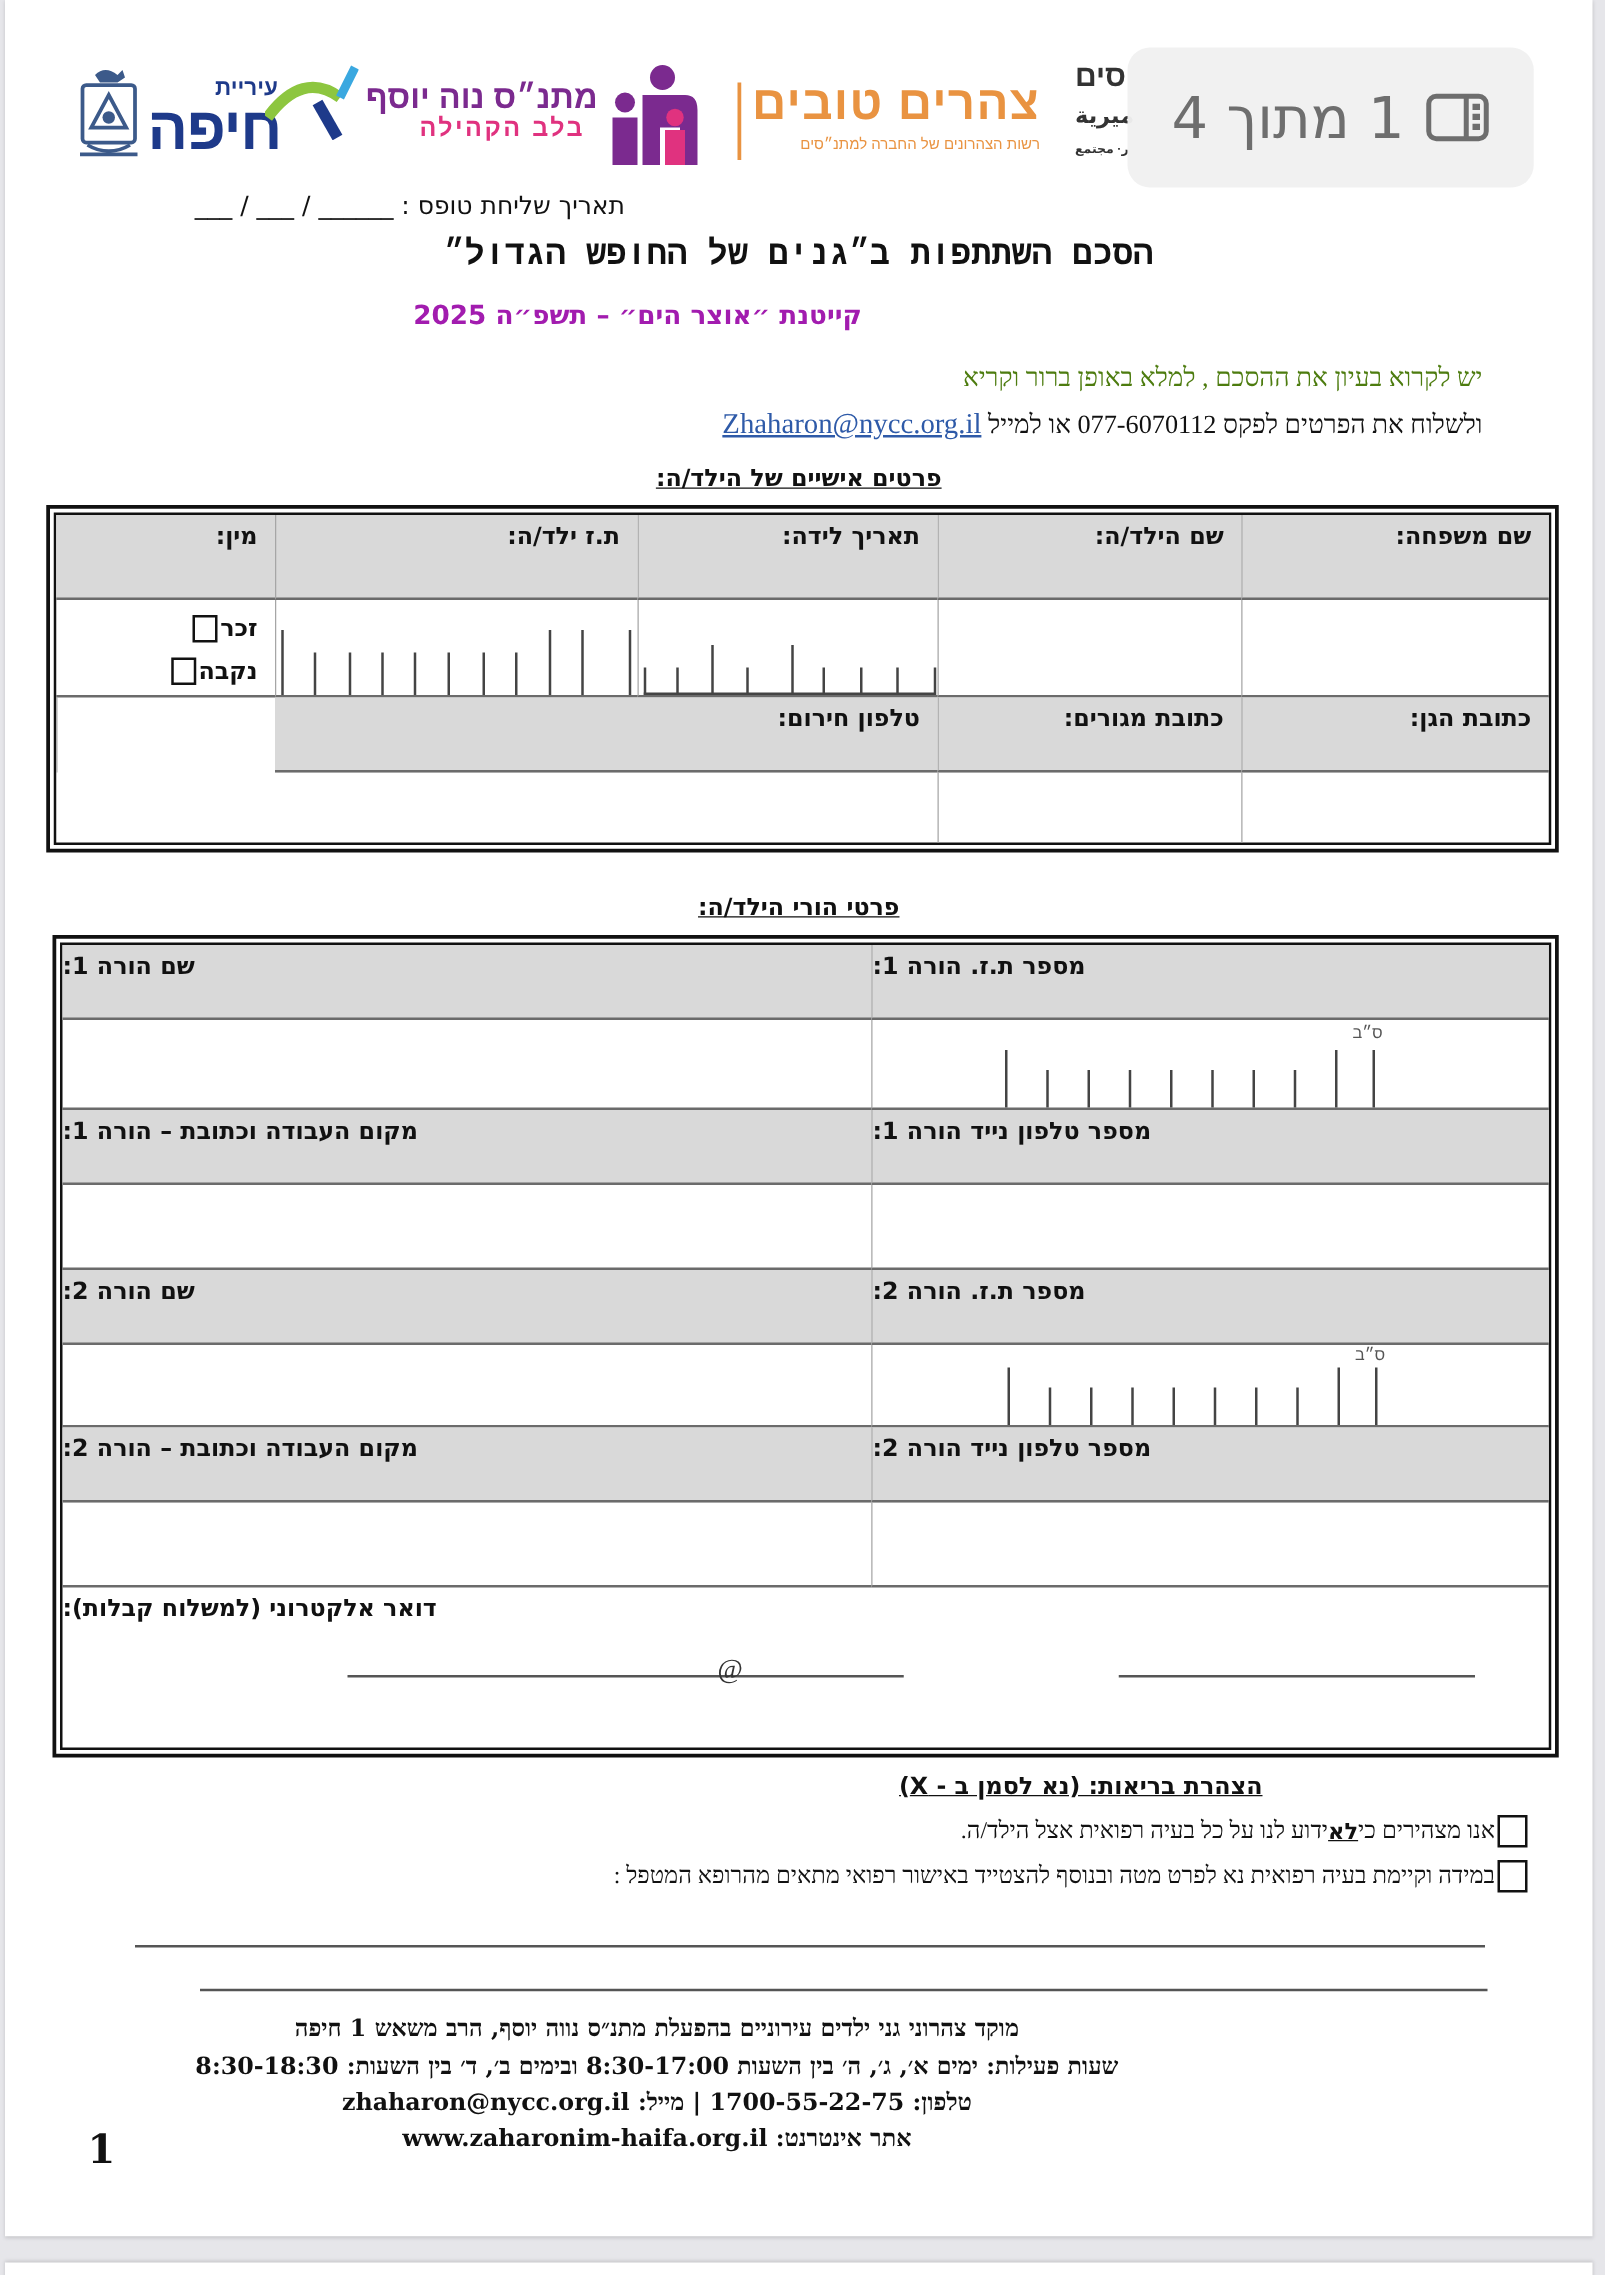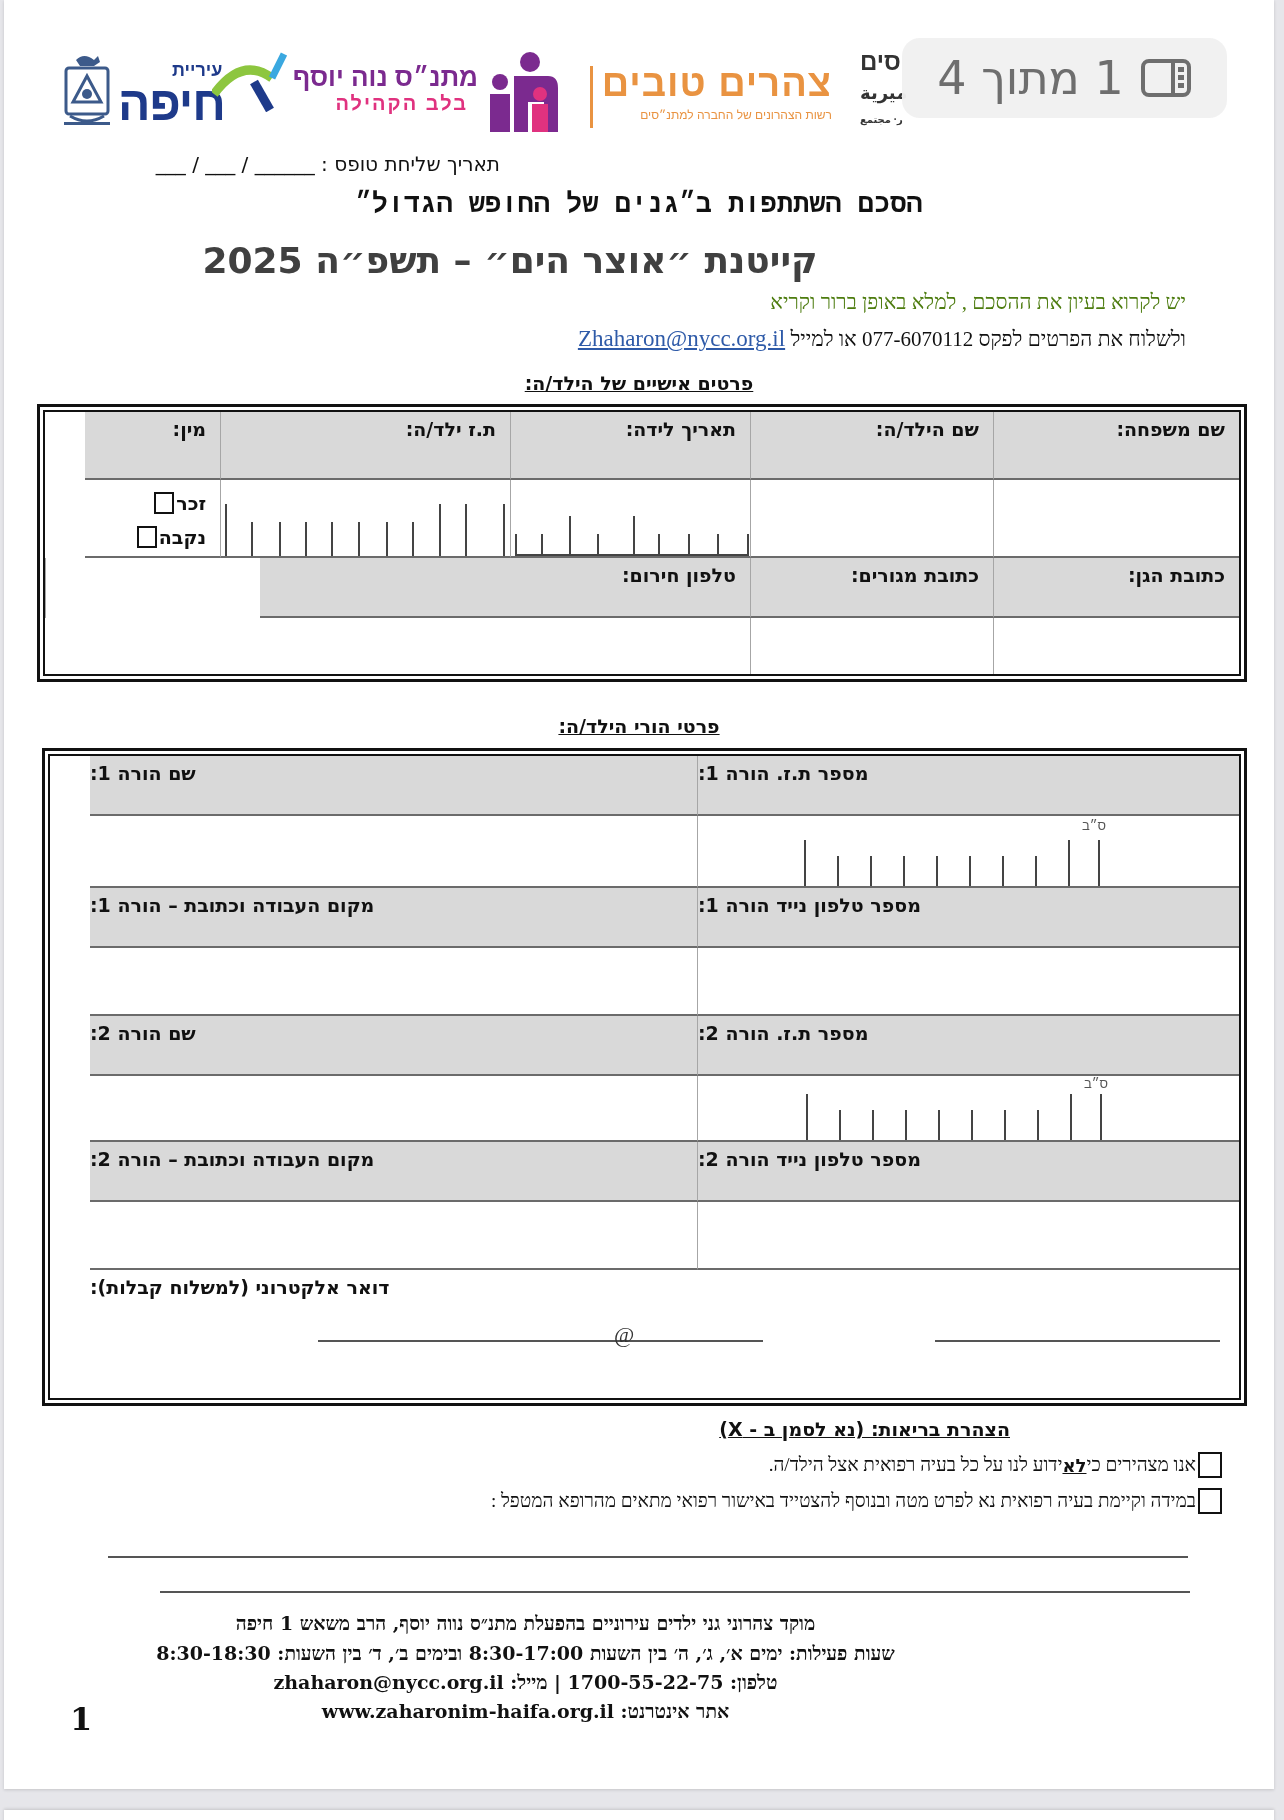--- a/index.html
+++ b/index.html
@@ -15,21 +15,21 @@
     box-shadow: 0 1px 3px rgba(0,0,0,0.15);
   }
   .page2 {
     position: absolute; left: 4px; top: 1810px; width: 1270px; height: 20px;
     background: #ffffff; box-shadow: 0 -1px 3px rgba(0,0,0,0.15);
   }
   .abs { position: absolute; }
 
   
   .page-badge {
-    position: absolute; left: 898px; top: 38px; width: 325px; height: 80px;
+    position: absolute; left: 898px; top: 38px; width: 325px; height: 112px;
     background: rgba(240,240,240,0.96); border-radius: 18px;
     display: flex; align-items: center; justify-content: center; gap: 16px;
     direction: rtl;
   }
   .page-badge-text { font-size: 46px; color: #6e6e6e; font-family: "DejaVu Sans", sans-serif; }
   .page-badge-icon { width: 52px; height: 40px; }
 
   
   .logo-haifa { left: 58px; top: 52px; width: 222px; height: 80px; }
   .haifa-word { position: absolute; left: 56px; top: 24px; font-size: 48px; font-weight: bold; color: #1e3a8a; direction: rtl; letter-spacing: -1px;}
@@ -42,33 +42,33 @@
   .tz-title { position: absolute; right: 0; top: 0; font-size: 38px; font-weight: bold; color: #e99341; direction: rtl; white-space: nowrap; letter-spacing: 1px; }
   .tz-sub { position: absolute; right: 0; top: 46px; font-size: 12px; color: #e99341; direction: rtl; white-space: nowrap; }
   .logo-fourth { left: 852px; top: 48px; width: 60px; height: 84px; overflow: hidden; }
   .f1 { position: absolute; left: 4px; top: 0; font-size: 24px; font-weight: bold; color: #333; direction: rtl; white-space: nowrap;}
   .f2 { position: absolute; left: 4px; top: 34px; font-size: 18px; font-weight: bold; color: #333; direction: rtl; white-space: nowrap;}
   .f3 { position: absolute; left: 4px; top: 66px; font-size: 10px; font-weight: bold; color: #333; direction: rtl; white-space: nowrap;}
 
   
   .date-line { left: 96px; top: 152px; width: 400px; font-size: 20px; color: #111; direction: rtl; text-align: right; font-family: "DejaVu Sans", sans-serif; white-space: nowrap; }
   .title1 { left: 0; width: 1270px; top: 190px; text-align: center; font-size: 27px; font-weight: bold; color: #111; direction: rtl; font-family: Liberation Mono, monospace; }
-  .title2 { left: 0; width: 1012px; top: 240px; text-align: center; font-size: 36px; font-weight: bold; color: #404040; direction: rtl; font-family: "DejaVu Sans", sans-serif; }
+  .title2 { left: 0; width: 1012px; top: 240px; text-align: center; font-size: 21px; font-weight: bold; color: #a21caf; direction: rtl; font-family: "DejaVu Sans", sans-serif; }
   .intro1 { right: 88px; top: 290px; font-size: 21px; color: #4d7c0f; direction: rtl; white-space: nowrap; font-family: "Liberation Serif", serif; }
   .intro2 { right: 88px; top: 326px; font-size: 21px; color: #111; direction: rtl; white-space: nowrap; font-family: "Liberation Serif", serif; }
   .intro2 a { color: #2e5aa8; text-decoration: underline; font-family: "Liberation Serif", serif; font-size: 23px; }
   .sect-title { left: 0; width: 1270px; text-align: center; font-size: 19px; font-weight: bold; color: #111; direction: rtl; font-family: "DejaVu Sans", sans-serif; }
   .sect-title span { text-decoration: underline; }
 
   
   .frame { position: absolute; border: 3px solid #111; padding: 3px; box-sizing: border-box; }
   .frame-inner { border: 2px solid #111; width: 100%; height: 100%; box-sizing: border-box; position: relative; }
   .grid { display: grid; direction: rtl; width: 100%; height: 100%; }
   .cell { border-left: 1px solid #a6a6a6; border-bottom: 2px solid #6b6b6b; box-sizing: border-box; position: relative; }
-  .cell.last-col { border-left: none; margin-left: 40px; }
+  .cell.last-col { border-left: none; }
   .hdr { background: #d9d9d9; }
   .lbl { position: absolute; right: 14px; top: 6px; font-size: 19px; font-weight: bold; color: #111; direction: rtl; white-space: nowrap; font-family: "DejaVu Sans", sans-serif; }
   .lbl-center { position: absolute; left: 0; right: 0; top: 6px; text-align: left; font-size: 19px; font-weight: bold; color: #111; direction: rtl; white-space: nowrap; font-family: "DejaVu Sans", sans-serif; }
 
   .ticks { position: absolute; bottom: 0; height: 56px; }
   .tick { position: absolute; bottom: 0; width: 2px; background: #444; }
   .tick-baseline { position: absolute; bottom: 0; height: 2px; background: #444; }
   .sb-mark { position: absolute; font-size: 13px; color: #555; direction: rtl; }
 
   .gender { position: absolute; right: 14px; top: 6px; direction: rtl; }

